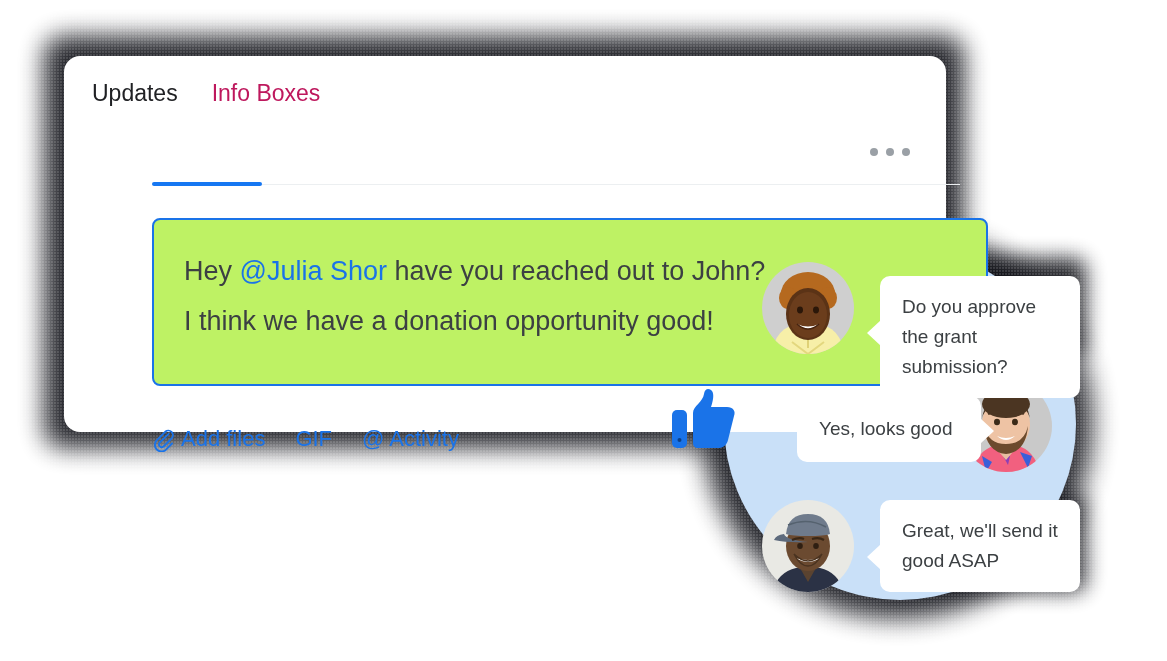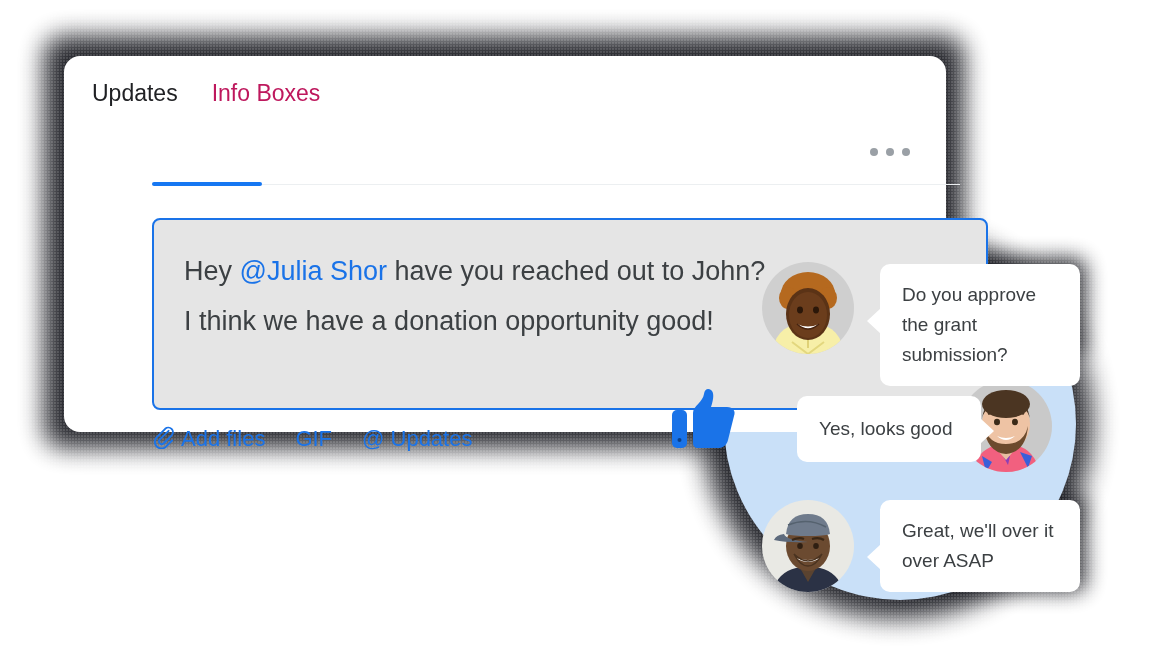--- a/index.html
+++ b/index.html
@@ -163,25 +163,25 @@
     border-radius: 50%;
     background: #9aa0a6;
   }
 
   
   .composer {
     position: absolute;
     left: 88px;
     top: 162px;
     width: 836px;
-    height: 192px;
+    height: 168px;
     border: 2px solid #1a73e8;
     border-radius: 8px;
     box-sizing: border-box;
-    background: #e5e5e5;
+    background: #bef264;
     padding: 26px 30px;
     overflow: hidden;
   }
   .composer-line {
     font-size: 27px;
     color: #3c4043;
     line-height: 50px;
     white-space: nowrap;
   }
   .mention {
@@ -192,21 +192,21 @@
   .toolbar {
     position: absolute;
     left: 88px;
     top: 370px;
     display: flex;
     align-items: center;
     gap: 30px;
   }
   .tool {
     display: flex;
-    align-items: flex-start;
+    align-items: flex-end;
     gap: 7px;
     color: #1a73e8;
     font-size: 22px;
     cursor: pointer;
     white-space: nowrap;
   }
   .clip-icon svg { display: block; }
 
   
   .thumbs-up {
@@ -253,21 +253,21 @@
     border-right: 14px solid #ffffff;
   }
   .bubble-right .tail {
     right: -13px;
     top: 22px;
     border-top: 13px solid transparent;
     border-bottom: 13px solid transparent;
     border-left: 14px solid #ffffff;
   }
 
-  .bub1 { left: 880px; top: 264px; width: 200px; }
+  .bub1 { left: 880px; top: 276px; width: 200px; }
   .bub2 { left: 797px; top: 396px; width: 184px; padding: 18px 22px; }
   .bub3 { left: 880px; top: 500px; width: 200px; }
 
   .bubble-text { white-space: pre-line; }
 </style>
 </head>
 <body>
 
 <div id="stage">
 
@@ -312,21 +312,21 @@
           <svg width="22" height="23" viewBox="0 0 22 23" fill="none">
             <path d="M17.2 6.0 L8.3 14.9 a2.7 2.7 0 0 0 3.8 3.8 l8.2-8.2 a4.6 4.6 0 0 0-6.5-6.5 L5.0 12.8 a6.6 6.6 0 0 0 9.3 9.3 l6.4-6.4" stroke="#1a73e8" stroke-width="1.9" stroke-linecap="round" stroke-linejoin="round" transform="translate(-0.6,-1.2)"></path>
           </svg>
         </span>
         <span>Add files</span>
       </div>
       <div class="tool">
         <span>GIF</span>
       </div>
       <div class="tool">
-        <span>@ Updates</span>
+        <span>@ Activity</span>
       </div>
     </div>
   </div>
 
   <div class="thumbs-up">
     <svg width="66" height="62" viewBox="0 0 66 62">
       <rect x="0" y="22" width="15" height="38" rx="5" fill="#1a73e8"></rect>
       <circle cx="7.5" cy="52" r="2" fill="#0b3f86"></circle>
       <path d="M21 25 C21 18 31 14 32 6 C32.6 1 36 0 39 2 C42 4 42 10 39 19 L55 19 C61 19 64 23 62 28 L56 52 C54.6 57.6 51 60 46 60 L26 60 C23 60 21 58 21 55 Z" fill="#1a73e8"></path>
     </svg>
@@ -393,16 +393,16 @@
     <div class="bubble-text">Do you approve the grant submission?</div>
   </div>
 
   <div class="bubble bubble-right bub2">
     <span class="tail"></span>
     <div class="bubble-text">Yes, looks good</div>
   </div>
 
   <div class="bubble bubble-left bub3">
     <span class="tail"></span>
-    <div class="bubble-text">Great, we'll over it over ASAP</div>
+    <div class="bubble-text">Great, we'll send it good ASAP</div>
   </div>
 
 </div>
 
 </body></html>

